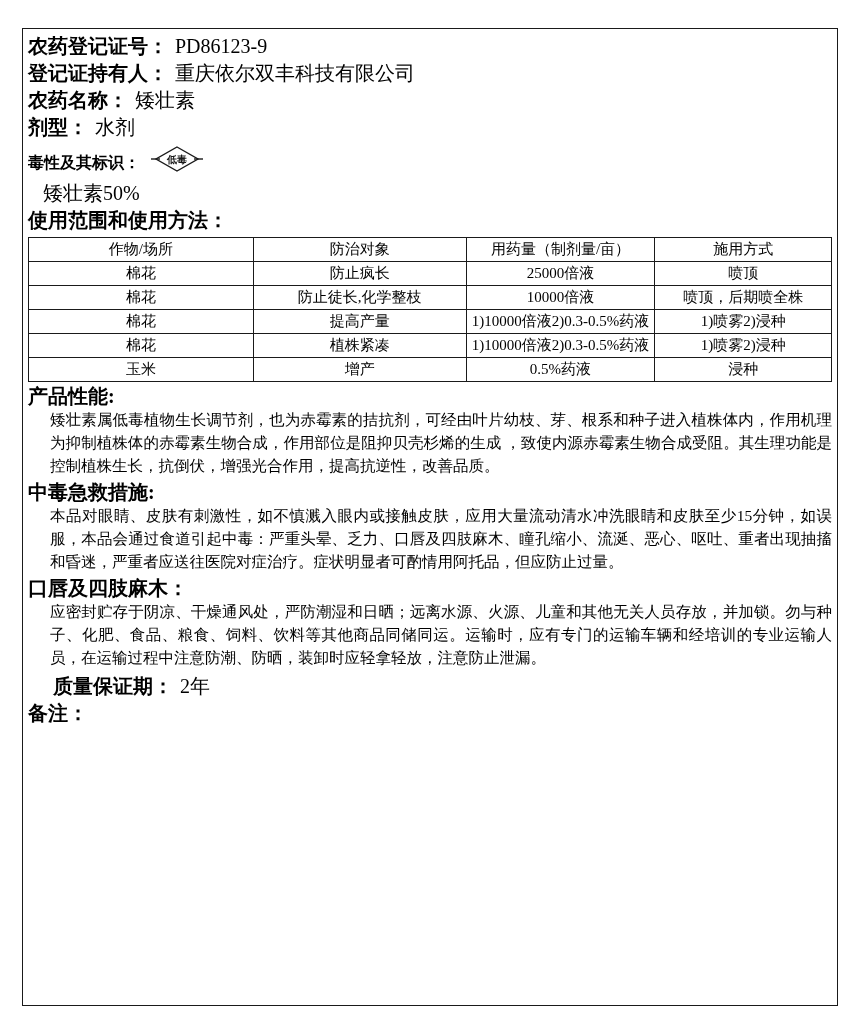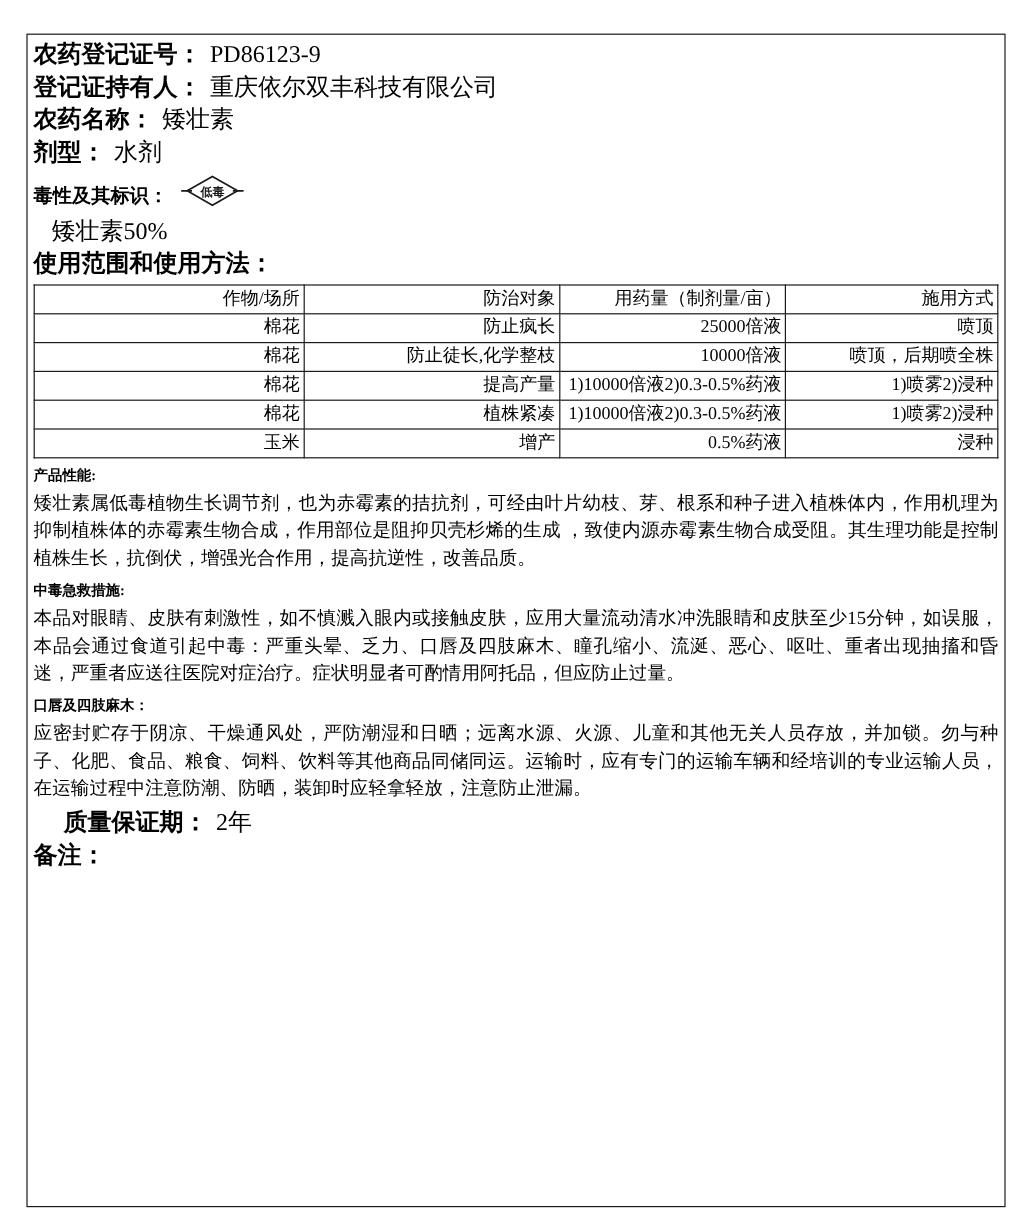--- a/index.html
+++ b/index.html
@@ -30,29 +30,29 @@
   table.usage {
     width:100%;
     border-collapse:collapse;
     table-layout:fixed;
     margin:1px 0 3px 0;
   }
   table.usage th, table.usage td {
     border:1px solid #1a1a1a;
     font-size:15px;
     font-weight:normal;
-    text-align:right;
+    text-align:center;
     vertical-align:middle;
     padding:2px 3px;
     line-height:19px;
     overflow:hidden;
   }
   .section { margin:0 0 4px 0; }
-  .sec-title { font-weight:bold; font-size:12px; line-height:22px; margin:3px 0 1px 0; }
-  .sec-body { font-size:15.5px; line-height:23px; text-align:justify; }
+  .sec-title { font-weight:bold; font-size:20px; line-height:22px; margin:3px 0 1px 0; }
+  .sec-body { font-size:15.5px; line-height:23px; text-align:justify;margin-left:22px; }
 </style>
 </head>
 <body>
 
 <div class="page">
   <div class="doc">
 
     <div class="line">
       <span class="lbl">农药登记证号：</span><span class="val">PD86123-9</span>
     </div>

